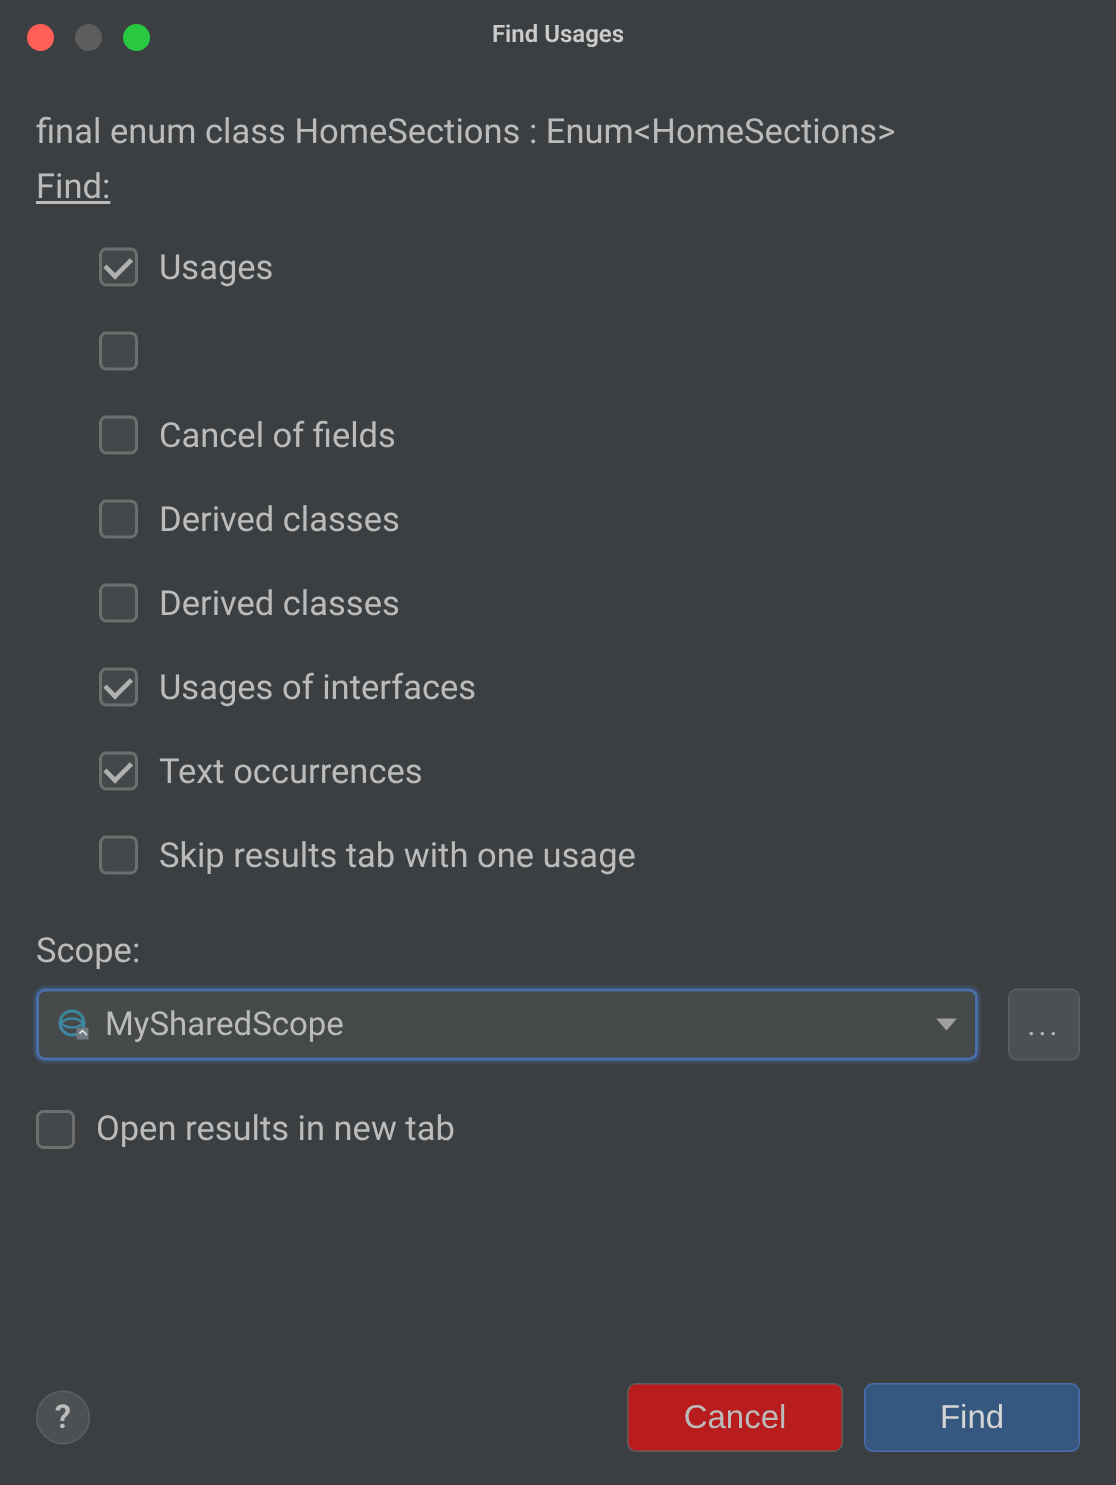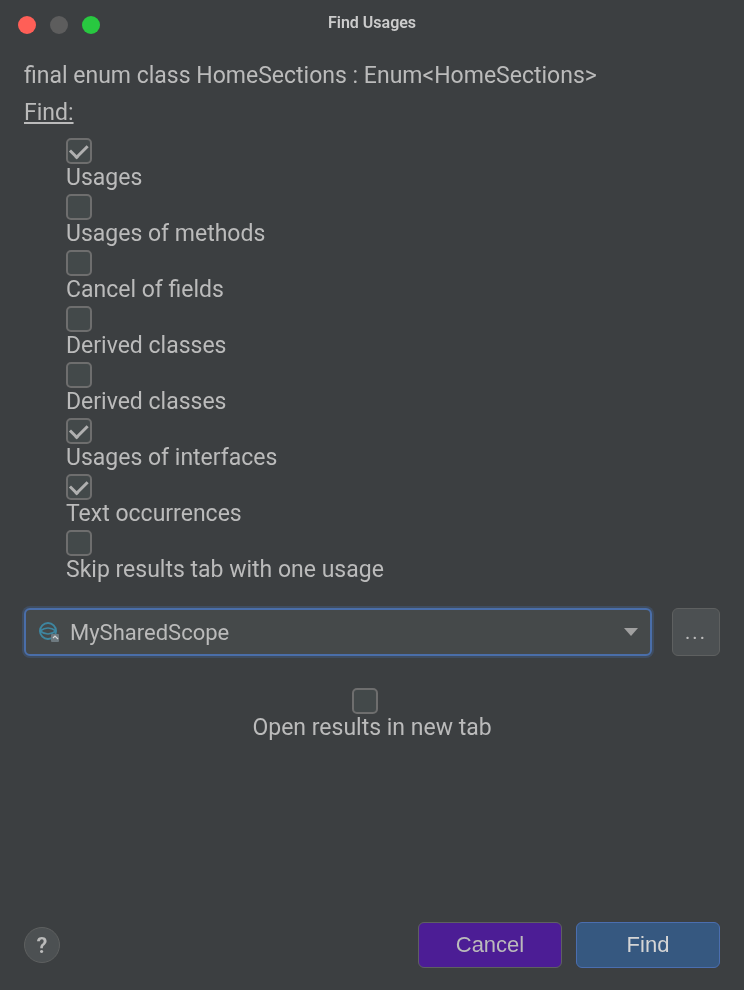--- a/index.html
+++ b/index.html
@@ -44,37 +44,36 @@
       font-weight: 600;
       color: #cccccc;
       font-size: 16px;
     }
     .content {
       padding: 18px 24px 0 24px;
     }
     .signature {
       color: #bbbbbb;
       font-size: 23px;
-      margin-top: 0;
+      margin-top: 12px;
       margin-bottom: 10px;
     }
     .find-label {
       color: #bbbbbb;
       font-size: 23px;
       margin-bottom: 12px;
       text-decoration: underline;
     }
     .options {
       padding-left: 42px;
     }
     .option-row {
       display: flex;
-      align-items: flex-start;
+      align-items: center;
       height: 56px;
-      flex-direction: column;
     }
     .checkbox {
       width: 26px;
       height: 26px;
       border: 2px solid #6e6e6e;
       border-radius: 5px;
       background: #43494a;
       display: inline-flex;
       align-items: center;
       justify-content: center;
@@ -153,21 +152,20 @@
       justify-content: center;
       cursor: pointer;
       color: #bbbbbb;
       font-size: 20px;
       letter-spacing: 2px;
     }
     .new-tab-row {
       margin-top: 32px;
       display: flex;
       align-items: center;
-      flex-direction: column;
     }
     .footer {
       position: absolute;
       bottom: 22px;
       left: 24px;
       right: 24px;
       display: flex;
       align-items: center;
     }
     .help-button {
@@ -193,21 +191,21 @@
       border-radius: 6px;
       font-size: 22px;
       cursor: pointer;
       border: none;
       margin-left: 14px;
       display: flex;
       align-items: center;
       justify-content: center;
     }
     .btn-cancel {
-      background: #4c1d95;
+      background: #b91c1c;
       border: 1px solid #5e6060;
       color: #bbbbbb;
       min-width: 144px;
     }
     .btn-primary {
       background: #365880;
       border: 1px solid #4b6eaf;
       color: #d5d5d5;
       min-width: 144px;
       text-align: right;
@@ -230,21 +228,20 @@
   <div class="find-label">Find:</div>
 
   <div class="options">
 
   <div class="option-row">
         <span class="checkbox checked"></span>
         <span class="option-label">Usages</span>
       </div>
       <div class="option-row">
         <span class="checkbox"></span>
-        <span class="option-label">Usages of methods</span>
       </div>
       <div class="option-row">
         <span class="checkbox"></span>
         <span class="option-label">Cancel of fields</span>
       </div>
       <div class="option-row">
         <span class="checkbox"></span>
         <span class="option-label">Derived classes</span>
       </div>
       <div class="option-row">
@@ -259,20 +256,21 @@
         <span class="checkbox checked"></span>
         <span class="option-label">Text occurrences</span>
       </div>
       <div class="option-row">
         <span class="checkbox"></span>
         <span class="option-label">Skip results tab with one usage</span>
       </div>
     </div>
 
   <div class="scope-section">
+    <div class="scope-label">Scope:</div>
     <div class="scope-row">
       <div class="scope-dropdown">
         <span class="scope-icon">
           <svg viewBox="0 0 22 22">
             <circle cx="10" cy="10" r="8" fill="none" stroke="#3e86a0" stroke-width="2"></circle>
             <path d="M 2 10 Q 10 4 18 10" fill="none" stroke="#3e86a0" stroke-width="1.6"></path>
             <path d="M 2 10 Q 10 16 18 10" fill="none" stroke="#3e86a0" stroke-width="1.6"></path>
             <rect x="13" y="13" width="8" height="8" rx="1" fill="#6e7a80"></rect>
             <path d="M 15 17 l 2 -2 l 3 3" stroke="#d5d5d5" stroke-width="1.2" fill="none"></path>
           </svg>

